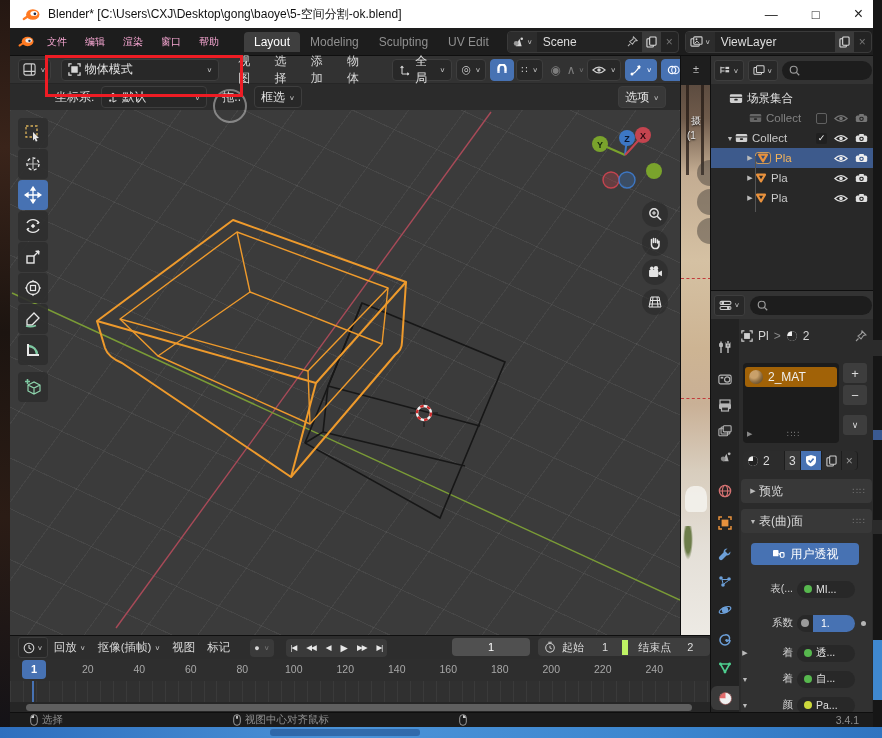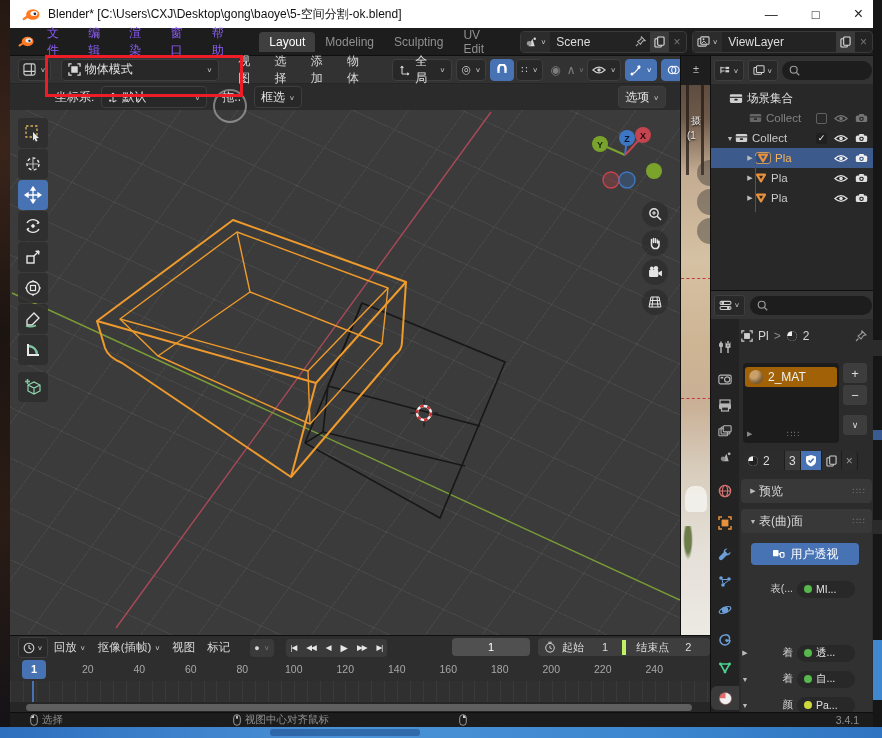--- a/index.html
+++ b/index.html
@@ -19,21 +19,21 @@
   
   .bwin{left:10px;top:0;width:863px;height:727px;background:#1d1d1d;}
   
   .titlebar{left:0;top:0;width:863px;height:28px;background:#ffffff;color:#111;display:flex;align-items:center;}
   .titlebar .tb-logo{margin:0 8px 0 12px;width:18px;height:15px;}
   .titlebar .tb-text{font-size:12px;color:#111;}
   .tb-btns{position:absolute;right:10px;top:0;height:28px;display:flex;align-items:center;gap:34px;color:#222;font-size:13px;}
   .tb-btns span{cursor:default;}
   
   .topbar{left:0;top:28px;width:863px;height:28px;background:#1d1d1d;display:flex;align-items:center;border-bottom:1px solid #0f0f0f;box-sizing:border-box;}
-  .topbar .menuitem{padding:0 9px;color:#8b5cf6;font-size:12px;}
+  .topbar .menuitem{padding:0 9px;color:#f9a8d4;font-size:10px;}
   .ws-tab{padding:3px 10px;border-radius:4px 4px 0 0;color:#909090;font-size:12px;}
   .ws-tab.active{background:#3f3f3f;color:#fff;}
   .idblock{display:flex;align-items:center;height:20px;background:#232323;border:1px solid #3a3a3a;border-radius:4px;overflow:hidden;}
   .idblock .seg-icon{padding:0 4px;display:flex;align-items:center;gap:2px;background:#2c2c2c;height:100%;}
   .idblock .seg-name{padding:0 6px;min-width:60px;}
   .idblock .seg-btn{padding:0 4px;background:#3a3a3a;height:100%;display:flex;align-items:center;}
   .idblock .seg-x{padding:0 5px;color:#777;}
   .chev{font-size:8px;color:#bbb;transform:scaleY(.8);display:inline-block;}
   
   .hdr1{left:0;top:56px;width:670px;height:28px;background:#323232;display:flex;align-items:center;border-bottom:1px solid #262626;box-sizing:border-box;}
@@ -872,20 +872,31 @@
 
     <div class="prow" style="top:288px;">
       <span class="disc2"></span>
       <span class="plabel">表(...</span>
       <div class="pfield">
         <span class="dot green"></span>
         <span>MI...</span>
       </div>
     </div>
 
+    <div class="prow" style="top:322px;">
+      <span class="disc2"></span>
+      <span class="plabel">系数</span>
+      <div class="fac-wrap">
+        <span class="fac-sock">
+            <span class="dot gray"></span>
+          </span>
+        <span class="fac-val">1.</span>
+      </div>
+      <span class="deco-dot"></span>
+    </div>
 
     <div class="prow" style="top:352px;">
       <span class="disc2">▶</span>
       <span class="plabel">着</span>
       <div class="pfield">
         <span class="dot green"></span>
         <span>透...</span>
       </div>
     </div>
 
@@ -942,21 +953,21 @@
       <div class="framefield">1</div>
       <div class="rangegrp">
         <span class="icon" style="padding:0 6px;">
           <svg width="12" height="12" viewBox="0 0 14 14">
               <circle cx="7" cy="8" r="5" fill="none" stroke="#cfcfcf" stroke-width="1.2"></circle>
               <path d="M7 5.4 L7 8 L9 9.4 M5 1.5 L9 1.5" stroke="#cfcfcf" stroke-width="1.2" fill="none"></path>
             </svg>
         </span>
         <span>起始</span>
         <span style="margin:0 14px 0 18px;">1</span>
-        <span style="border-left:4px solid #bef264;padding-left:10px;">结束点</span>
+        <span style="border-left:6px solid #bef264;padding-left:10px;">结束点</span>
         <span style="margin-left:16px;">2</span>
       </div>
     </div>
 
     <div class="ruler">
       <div style="position:absolute;left:52px;top:4px;display:flex;">
         <span style="width:51.5px;text-align:center;">20</span>
         <span style="width:51.5px;text-align:center;">40</span>
         <span style="width:51.5px;text-align:center;">60</span>
         <span style="width:51.5px;text-align:center;">80</span>

